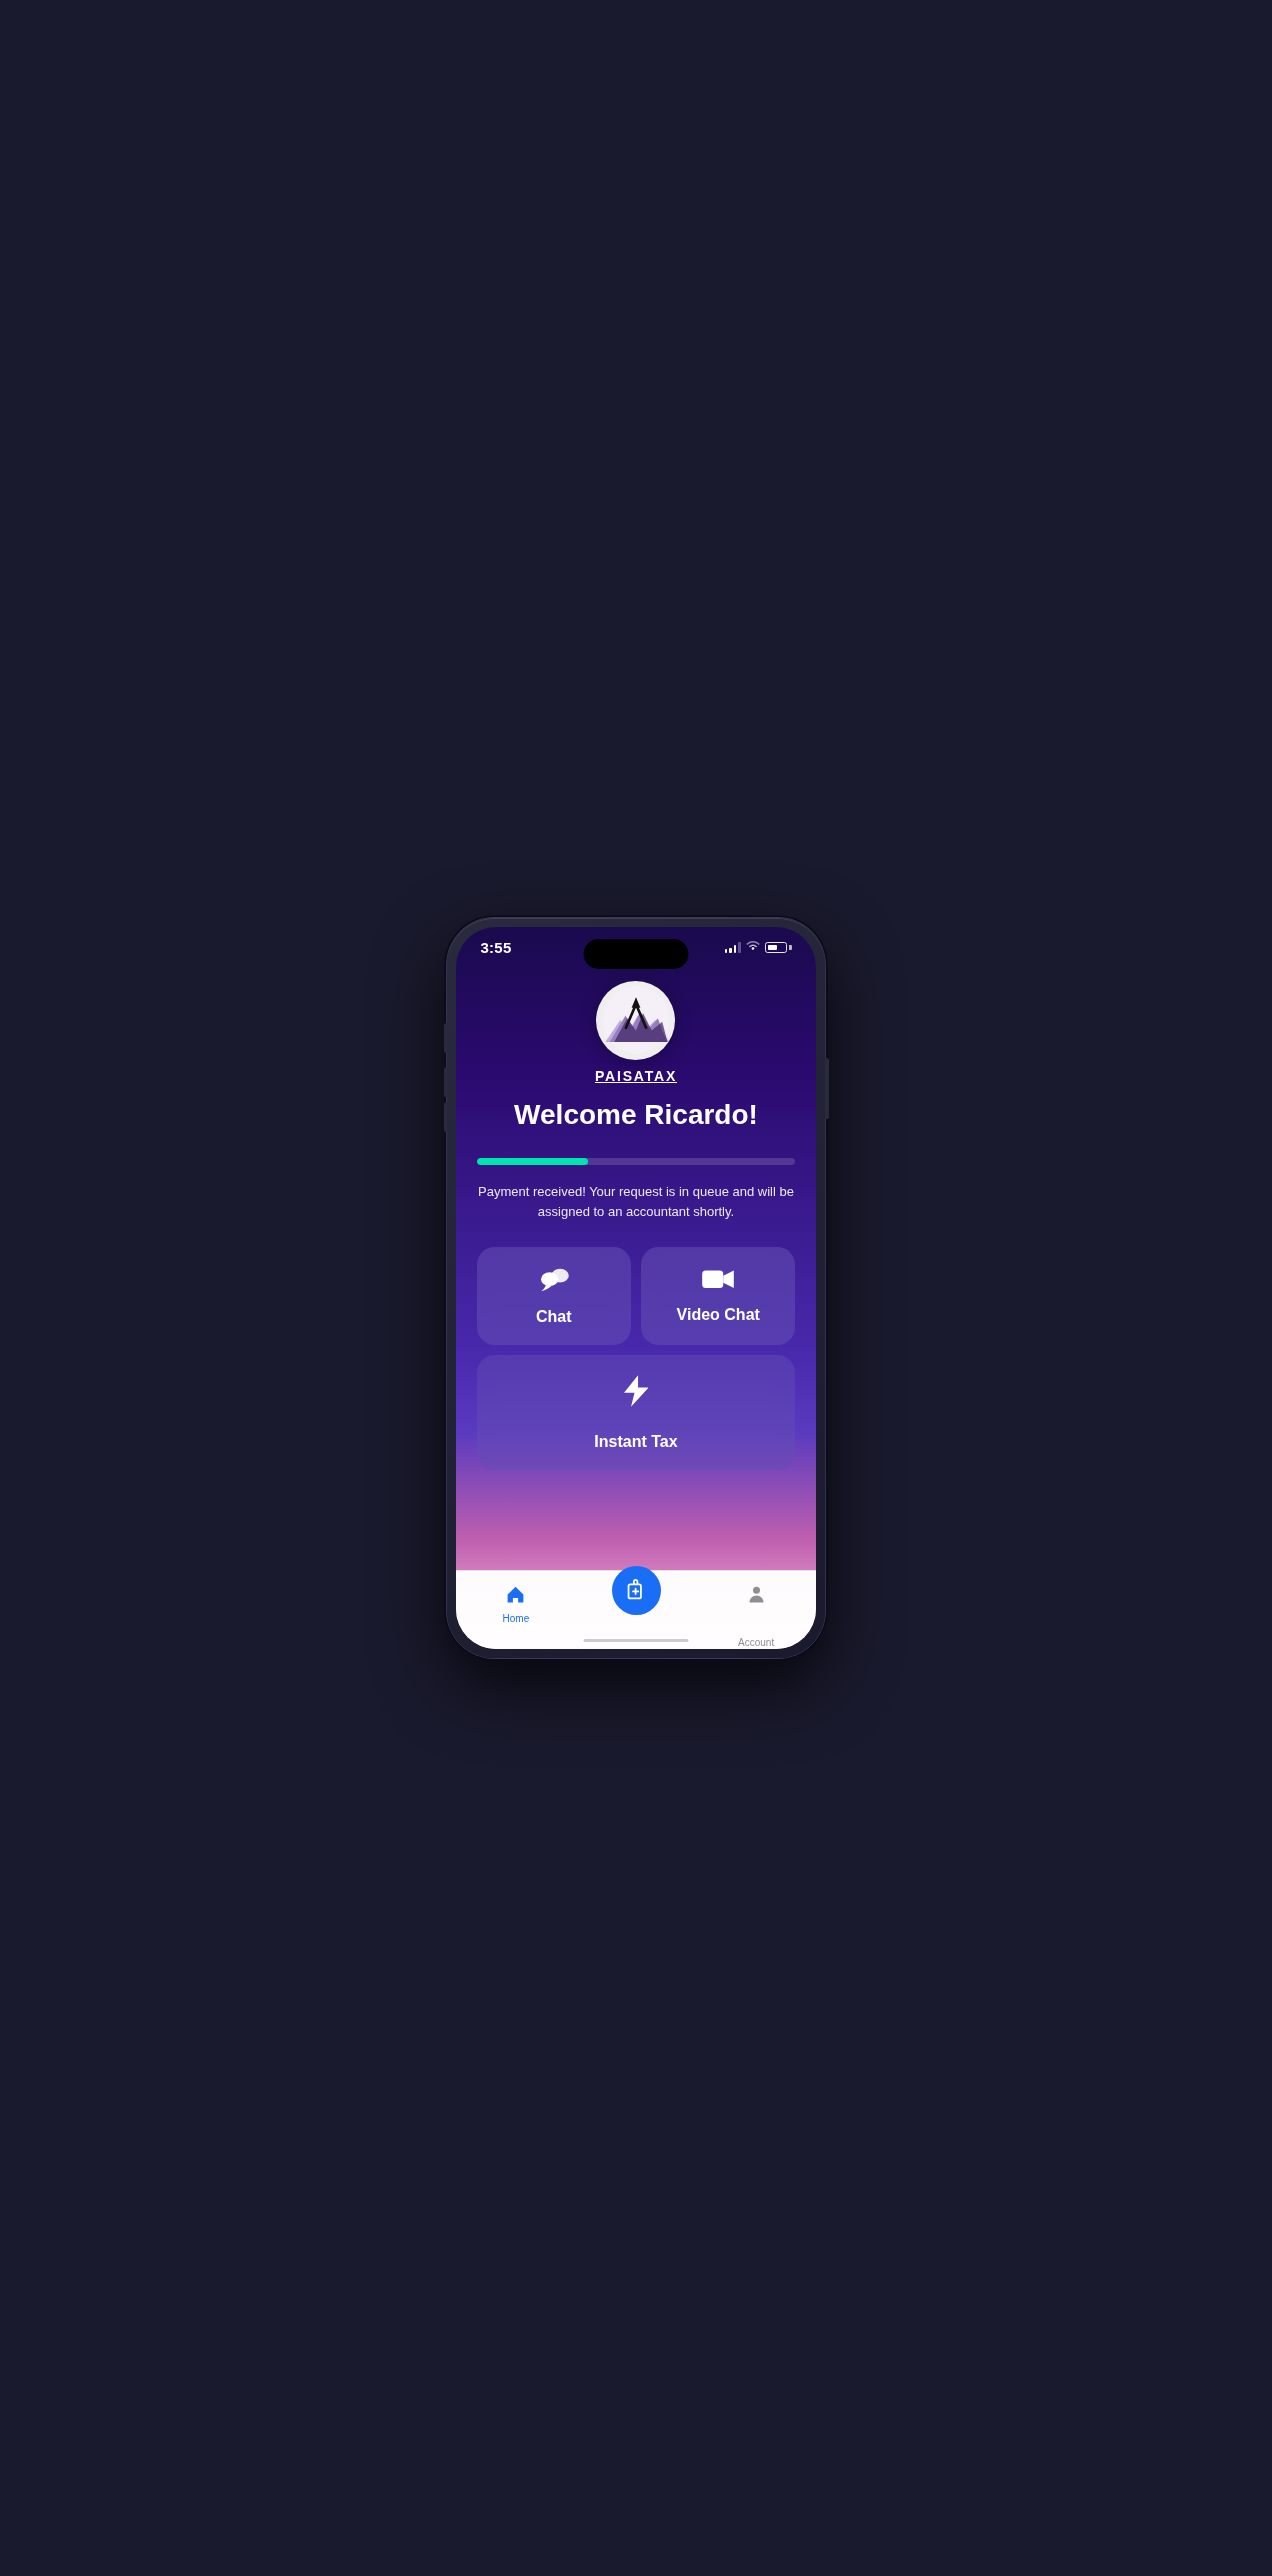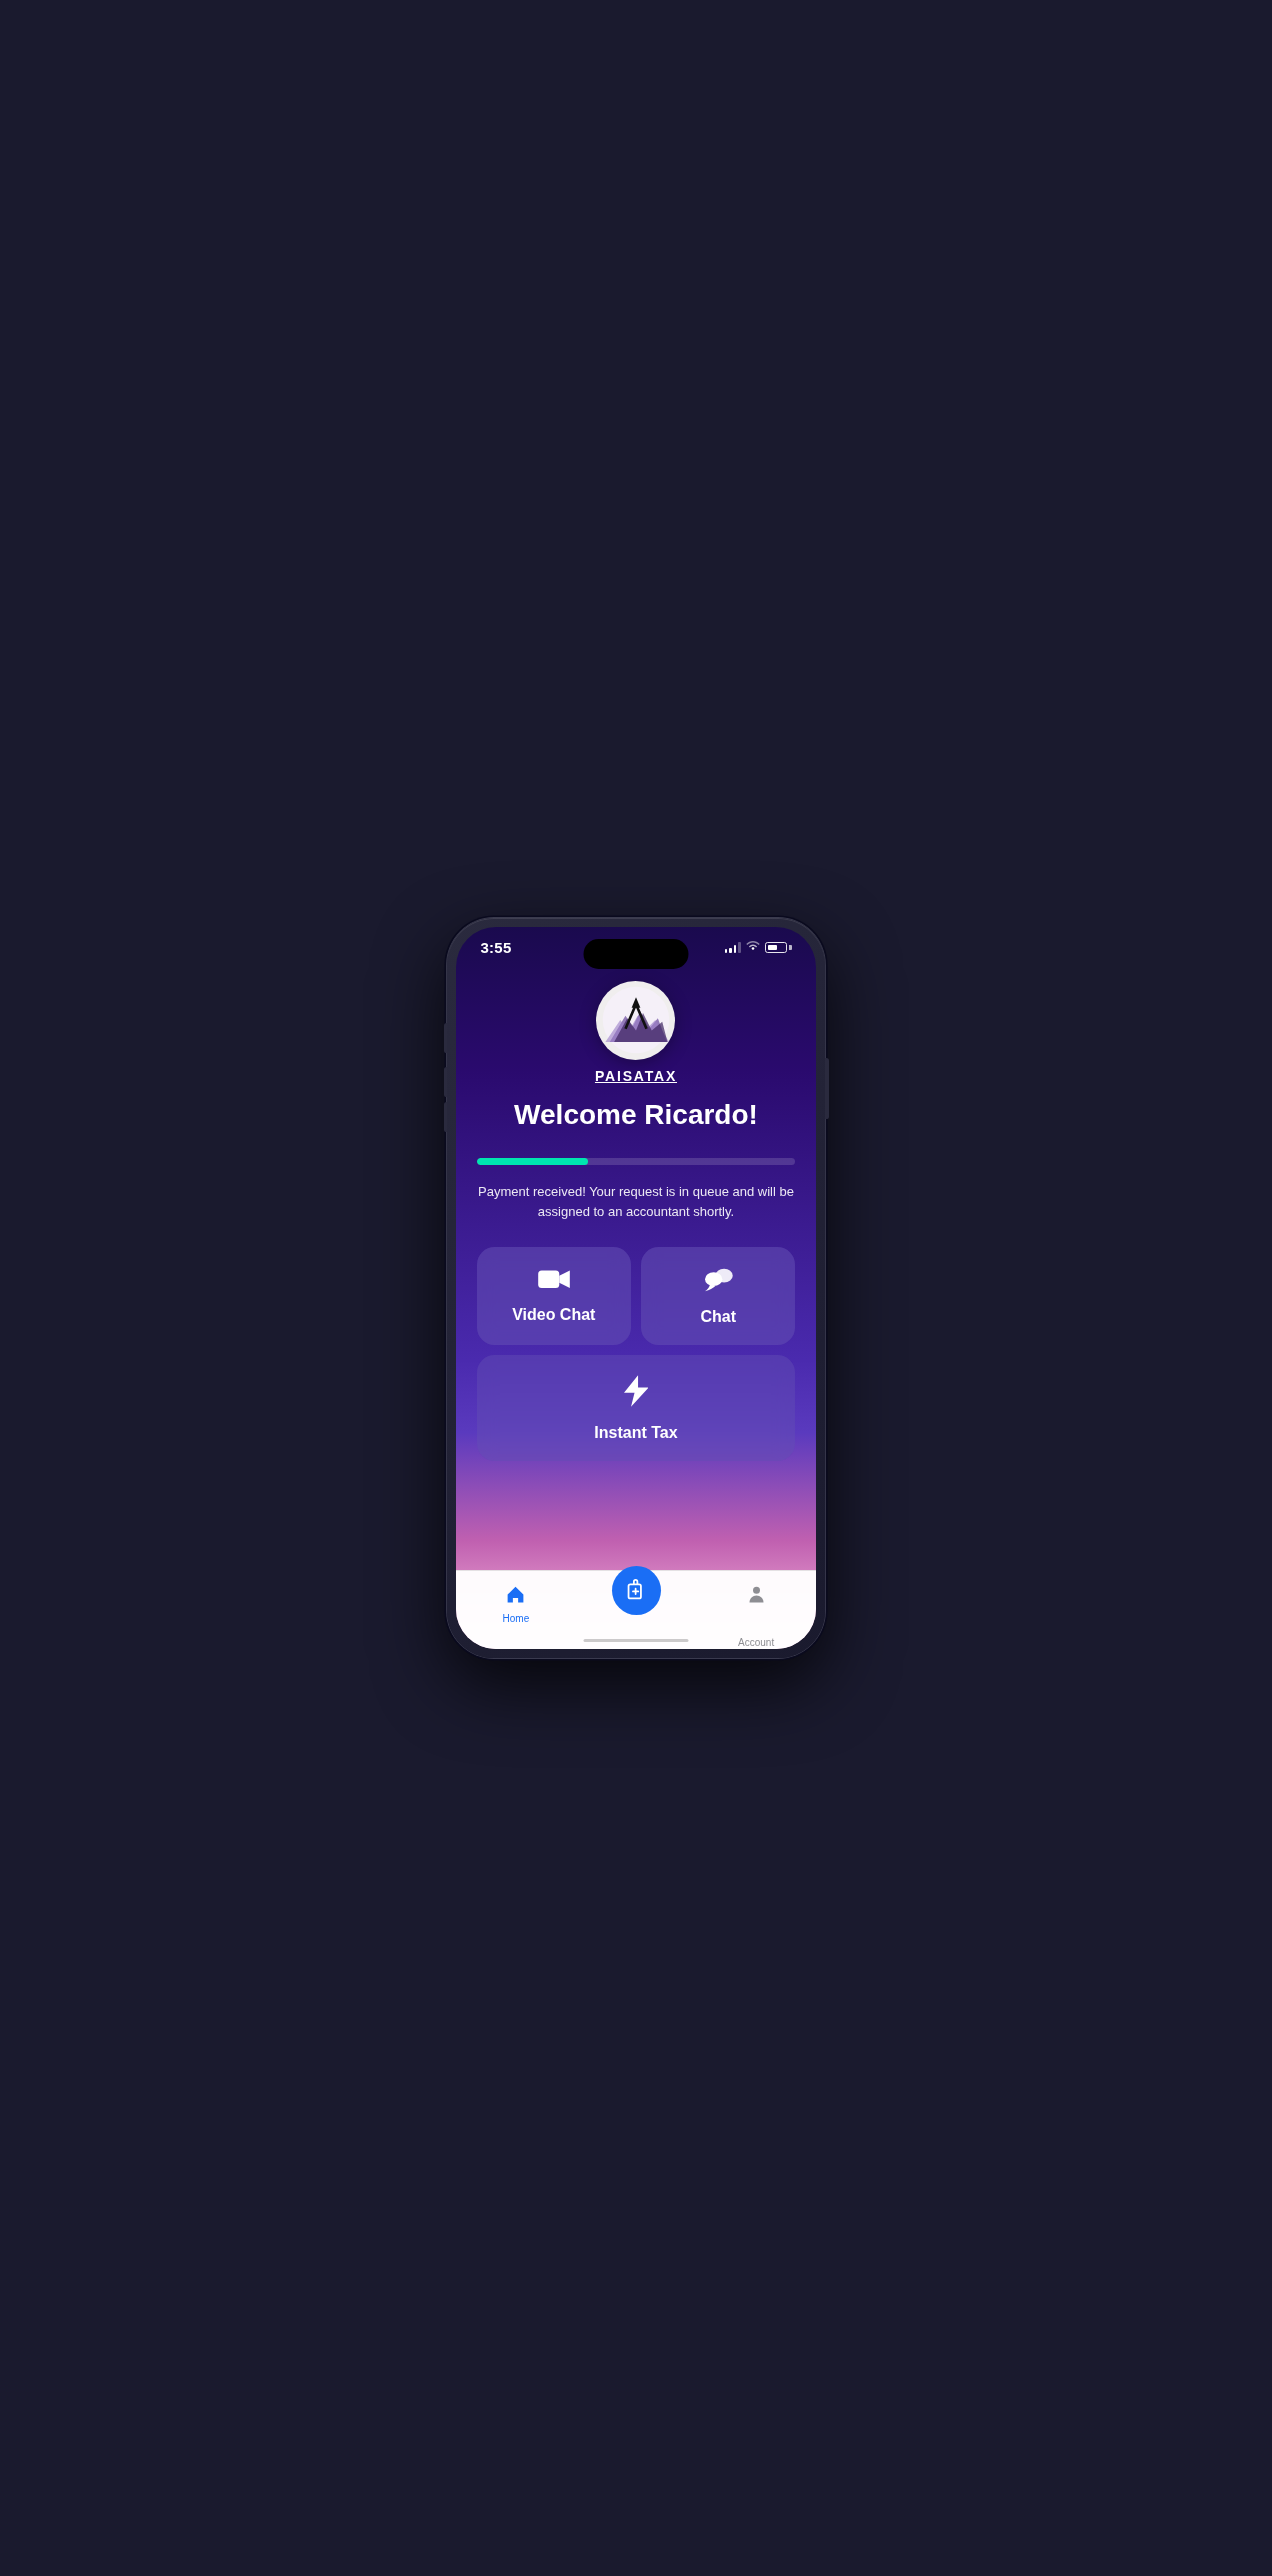--- a/index.html
+++ b/index.html
@@ -258,21 +258,21 @@
     }
 
     .action-btn-wide {
       background: rgba(100, 80, 180, 0.45);
       backdrop-filter: blur(8.8px);
       border-radius: 17.5px;
       padding: 19.3px 14px;
       display: flex;
       flex-direction: column;
       align-items: center;
-      gap: 11px;
+      gap: 20px;
       cursor: pointer;
       border: none;
       color: white;
       width: 100%;
       margin-bottom: 0;
     }
 
     
     .tab-bar {
       position: absolute;
@@ -407,39 +407,39 @@
           <div class="progress-fill"></div>
         </div>
       </div>
 
       <div class="status-message">Payment received! Your request is in queue and will be assigned to an accountant shortly.</div>
 
       <div class="actions-grid">
 
         <button class="action-btn">
           <span class="action-btn-icon">
-            <svg width="32" height="24.6" viewBox="0 0 36 28" fill="white">
-              <rect x="0" y="4" width="24" height="20" rx="4" fill="white"></rect>
-              <polygon points="24,10 36,4 36,24 24,18" fill="white"></polygon>
-            </svg>
-          </span>
-          <span class="action-btn-label">Video Chat</span>
-        </button>
-
-        <button class="action-btn">
-          <span class="action-btn-icon">
             <svg width="30" height="26" viewBox="0 0 34 30" fill="white">
               <ellipse cx="12" cy="14" rx="10" ry="8" fill="white"></ellipse>
               <ellipse cx="24" cy="10" rx="10" ry="8" fill="white" opacity="0.9"></ellipse>
               <path d="M8,20 Q6,26 2,28 Q10,26 14,22" fill="white"></path>
             </svg>
           </span>
           <span class="action-btn-label">Chat</span>
         </button>
 
+        <button class="action-btn">
+          <span class="action-btn-icon">
+            <svg width="32" height="24.6" viewBox="0 0 36 28" fill="white">
+              <rect x="0" y="4" width="24" height="20" rx="4" fill="white"></rect>
+              <polygon points="24,10 36,4 36,24 24,18" fill="white"></polygon>
+            </svg>
+          </span>
+          <span class="action-btn-label">Video Chat</span>
+        </button>
+
       </div>
 
       <button class="action-btn-wide">
         <span class="action-btn-icon">
           <svg width="24.6" height="32" viewBox="0 0 28 36" fill="white">
             <polygon points="16,0 0,20 12,20 8,36 28,14 16,14" fill="white"></polygon>
           </svg>
         </span>
         <span class="action-btn-label">Instant Tax</span>
       </button>

